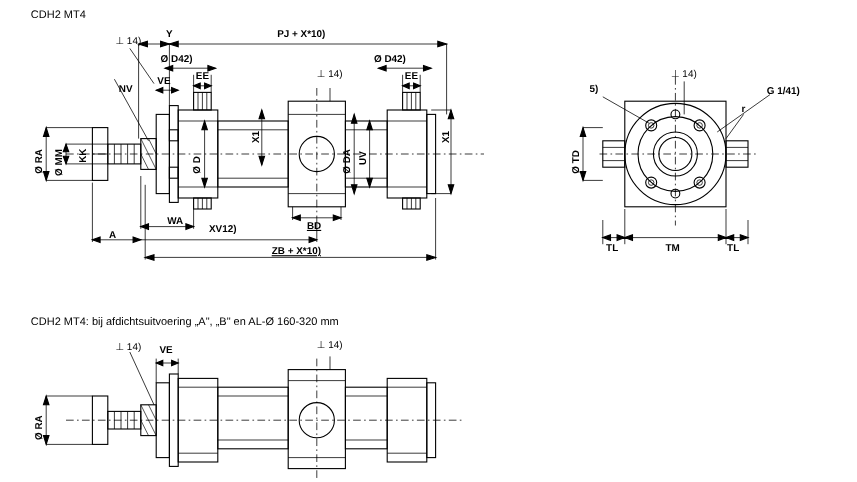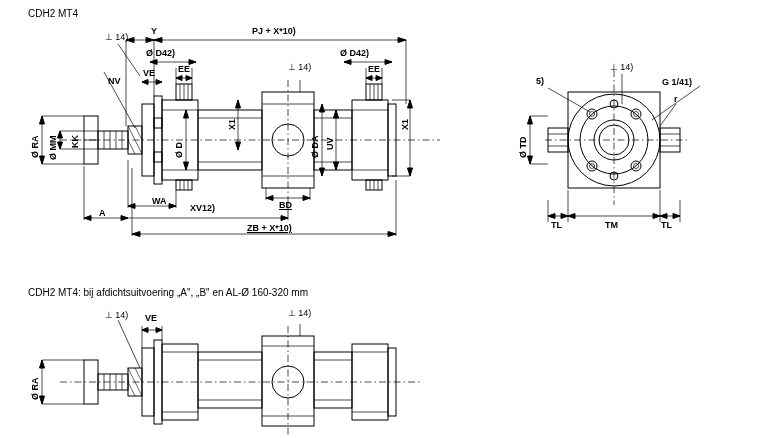--- a/index.html
+++ b/index.html
@@ -229,21 +229,21 @@
 <div class="lbl b" style="left:279px;top:200px;text-decoration:underline;">BD</div>
 <div class="lbl b" style="left:152px;top:196px;">WA</div>
 <div class="lbl b" style="left:99px;top:208px;">A</div>
 <div class="lbl b" style="left:190px;top:203px;">XV12)</div>
 <div class="lbl b" style="left:247px;top:223px;text-decoration:underline;">ZB + X*10)</div>
 <div class="lbl" style="left:105px;top:32px;">⊥ 14)</div>
 <div class="lbl" style="left:288px;top:62px;">⊥ 14)</div>
 
 <div class="lbl b" style="left:536px;top:76px;">5)</div>
 <div class="lbl" style="left:610px;top:62px;">⊥ 14)</div>
-<div class="lbl b" style="left:662px;top:77px;">G 1/41)</div>
+<div class="lbl b" style="left:697px;top:77px;">G 1/41)</div>
 <div class="lbl b" style="left:674px;top:94px;">r</div>
 <div class="lbl b vert" style="left:518px;top:158px;transform:rotate(-90deg);">Ø TD</div>
 <div class="lbl b" style="left:551px;top:220px;">TL</div>
 <div class="lbl b" style="left:661px;top:220px;">TL</div>
 <div class="lbl b" style="left:605px;top:220px;">TM</div>
 
 <div class="lbl" style="left:105px;top:310px;">⊥ 14)</div>
 <div class="lbl b" style="left:145px;top:313px;">VE</div>
 <div class="lbl" style="left:288px;top:308px;">⊥ 14)</div>
 <div class="lbl b vert" style="left:30px;top:400px;transform:rotate(-90deg);">Ø RA</div>

